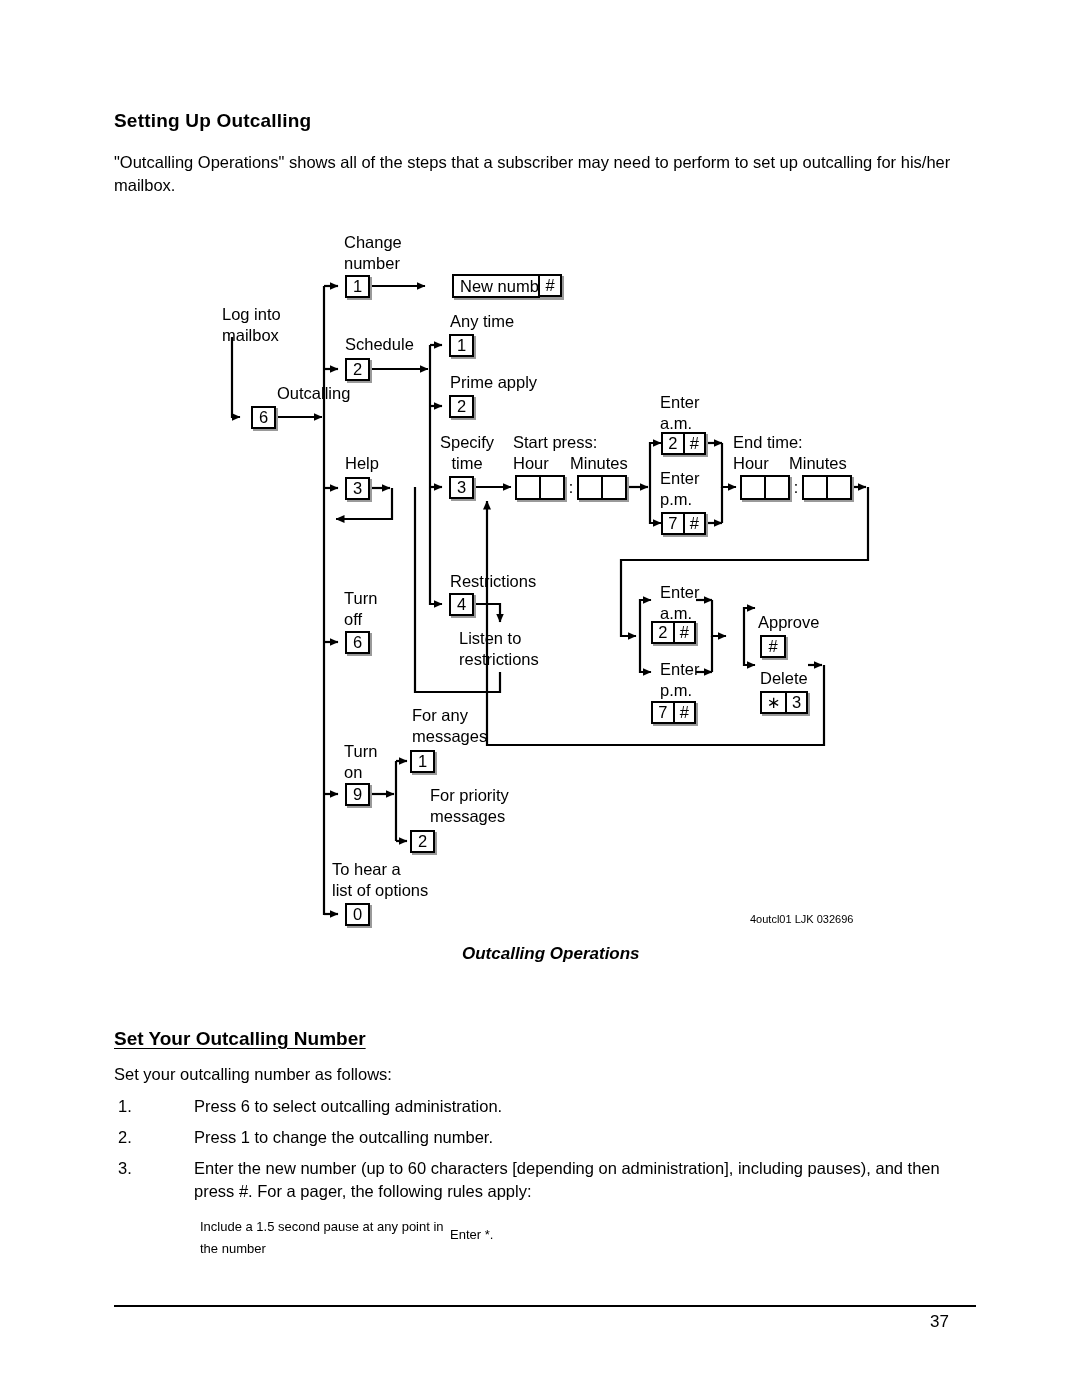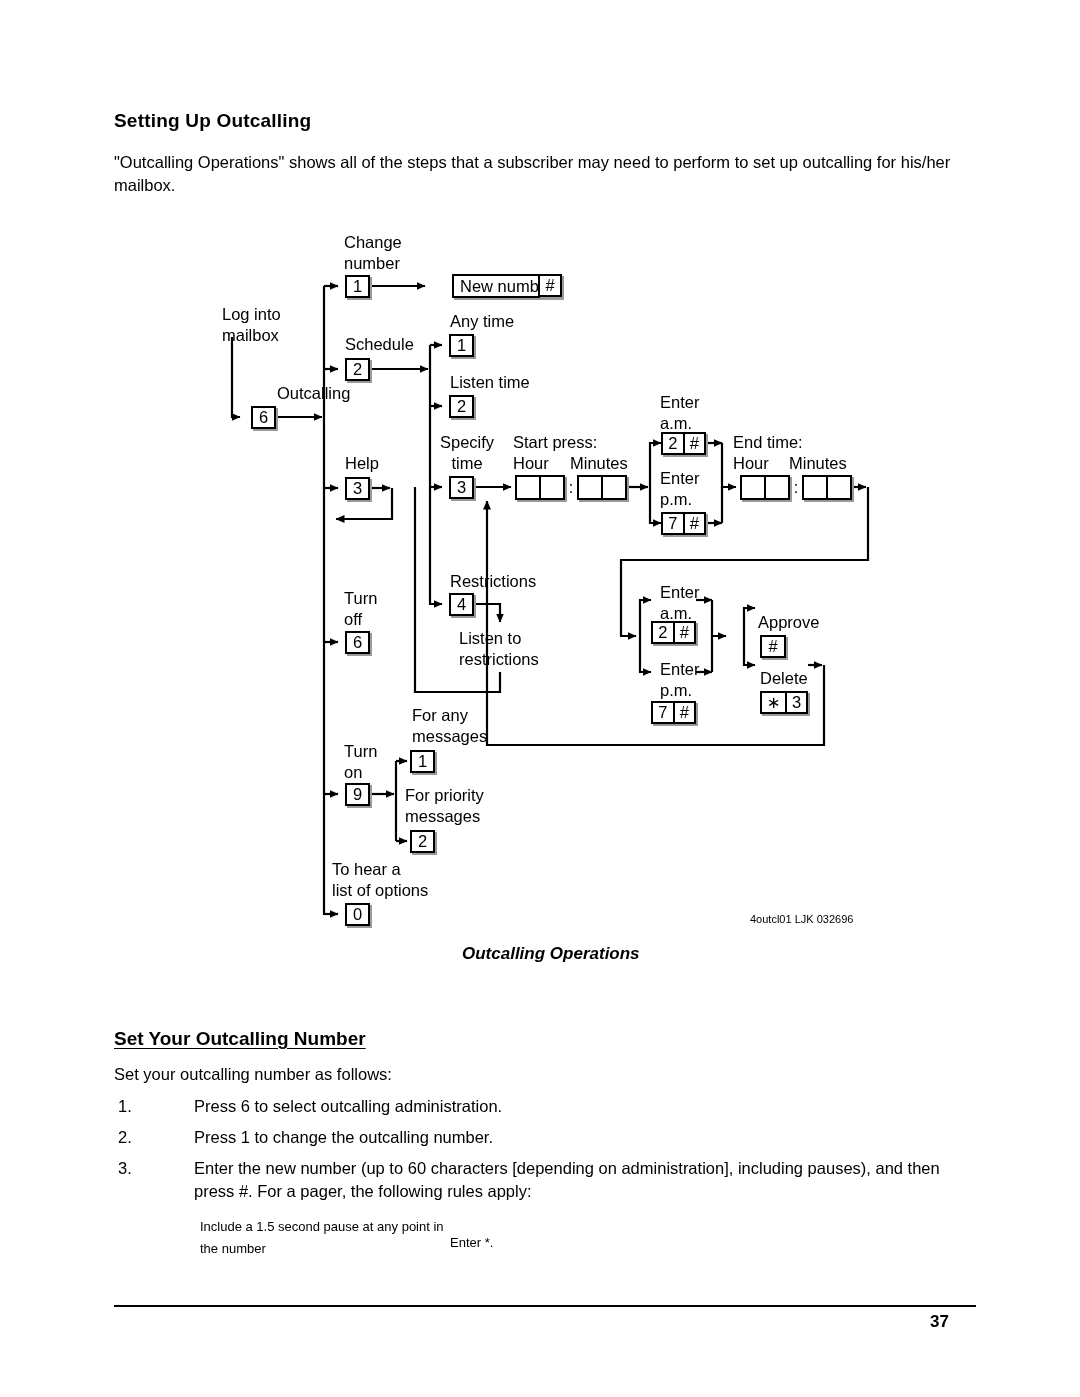--- a/index.html
+++ b/index.html
@@ -65,26 +65,26 @@
   .step .body {
     display: block;
     margin-left: 76px;
   }
   .subblock {
     position: absolute;
     font-size: 13px;
     line-height: 22px;
   }
   .subcol1 { position: absolute; left: 0; top: 0; width: 250px; }
-  .subcol2 { position: absolute; left: 250px; top: 16px; }
+  .subcol2 { position: absolute; left: 250px; top: 8px; }
   .pageno {
     position: absolute;
     left: 930px; top: 1312px;
     font-size: 17px;
-    font-weight: bold;
+    font-weight: normal;
   }
   .figcaption {
     position: absolute;
     left: 462px; top: 944px;
     font-size: 17px;
     font-weight: bold;
     font-style: italic;
   }
   .figid {
     position: absolute;
@@ -283,21 +283,21 @@
     <span>New number</span>
   </div>
   <div class="dbox key" style="left:538px; top:274px; width:24px;">#</div>
 
   <div class="dlabel" style="left:345px; top:334px;">Schedule</div>
   <div class="dbox key" style="left:345px; top:358px;">2</div>
 
   <div class="dlabel" style="left:450px; top:311px;">Any time</div>
   <div class="dbox key" style="left:449px; top:334px;">1</div>
 
-  <div class="dlabel" style="left:450px; top:372px;">Listen time</div>
+  <div class="dlabel" style="left:450px; top:372px;">Prime apply</div>
   <div class="dbox key" style="left:449px; top:395px;">2</div>
 
   <div class="dlabel" style="left:440px; top:432px;text-align:center;">Specify
 time</div>
   <div class="dbox key" style="left:449px; top:476px;">3</div>
 
   <div class="dlabel" style="left:513px; top:432px;">Start press:</div>
   <div class="dlabel" style="left:513px; top:453px;">Hour</div>
   <div class="dlabel" style="left:570px; top:453px;">Minutes</div>
   <div class="slotgrp" style="left:515px; top:475px;">
@@ -375,21 +375,21 @@
   </div>
 
   <div class="dlabel" style="left:344px; top:741px;">Turn
 on</div>
   <div class="dbox key" style="left:345px; top:783px;">9</div>
 
   <div class="dlabel" style="left:412px; top:705px;">For any
 messages</div>
   <div class="dbox key" style="left:410px; top:750px;">1</div>
 
-  <div class="dlabel" style="left:405px; top:785px;">For priority
+  <div class="dlabel" style="left:430px; top:785px;">For priority
 messages</div>
   <div class="dbox key" style="left:410px; top:830px;">2</div>
 
   <div class="dlabel" style="left:332px; top:859px;">To hear a
 list of options</div>
   <div class="dbox key" style="left:345px; top:903px;">0</div>
 
   <div class="figid">4outcl01 LJK 032696</div>
   <div class="figcaption">Outcalling Operations</div>
 

